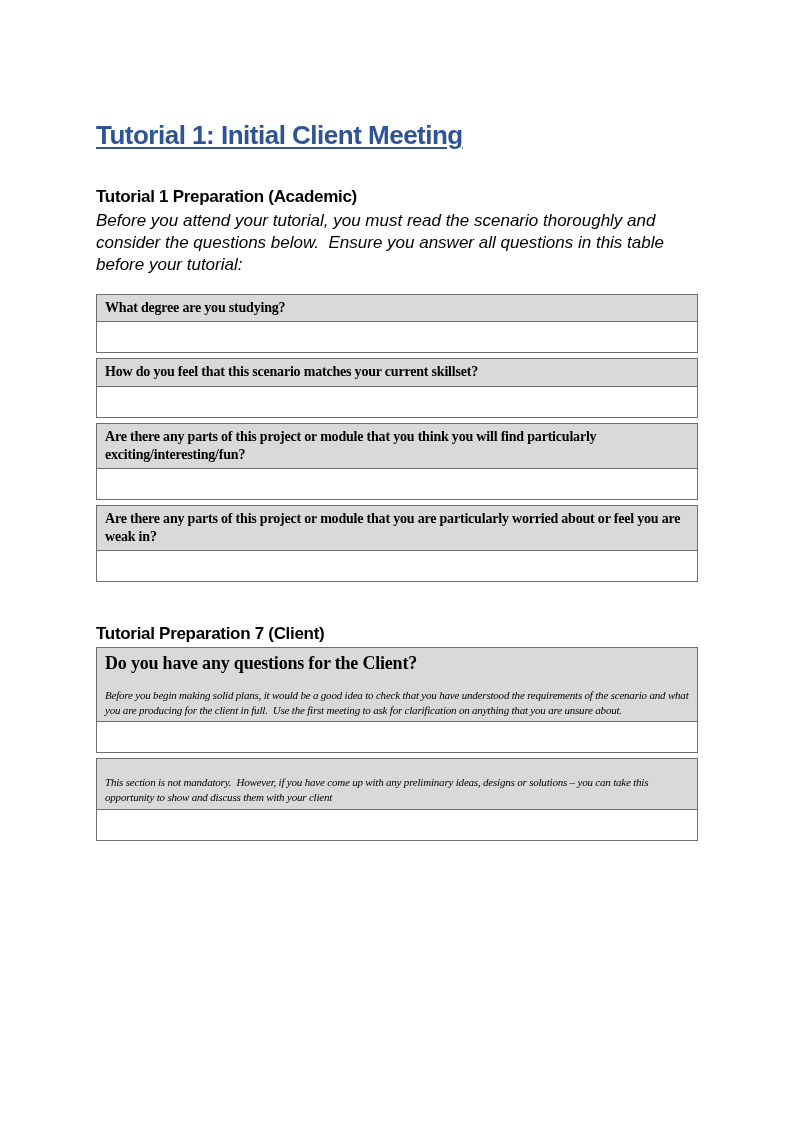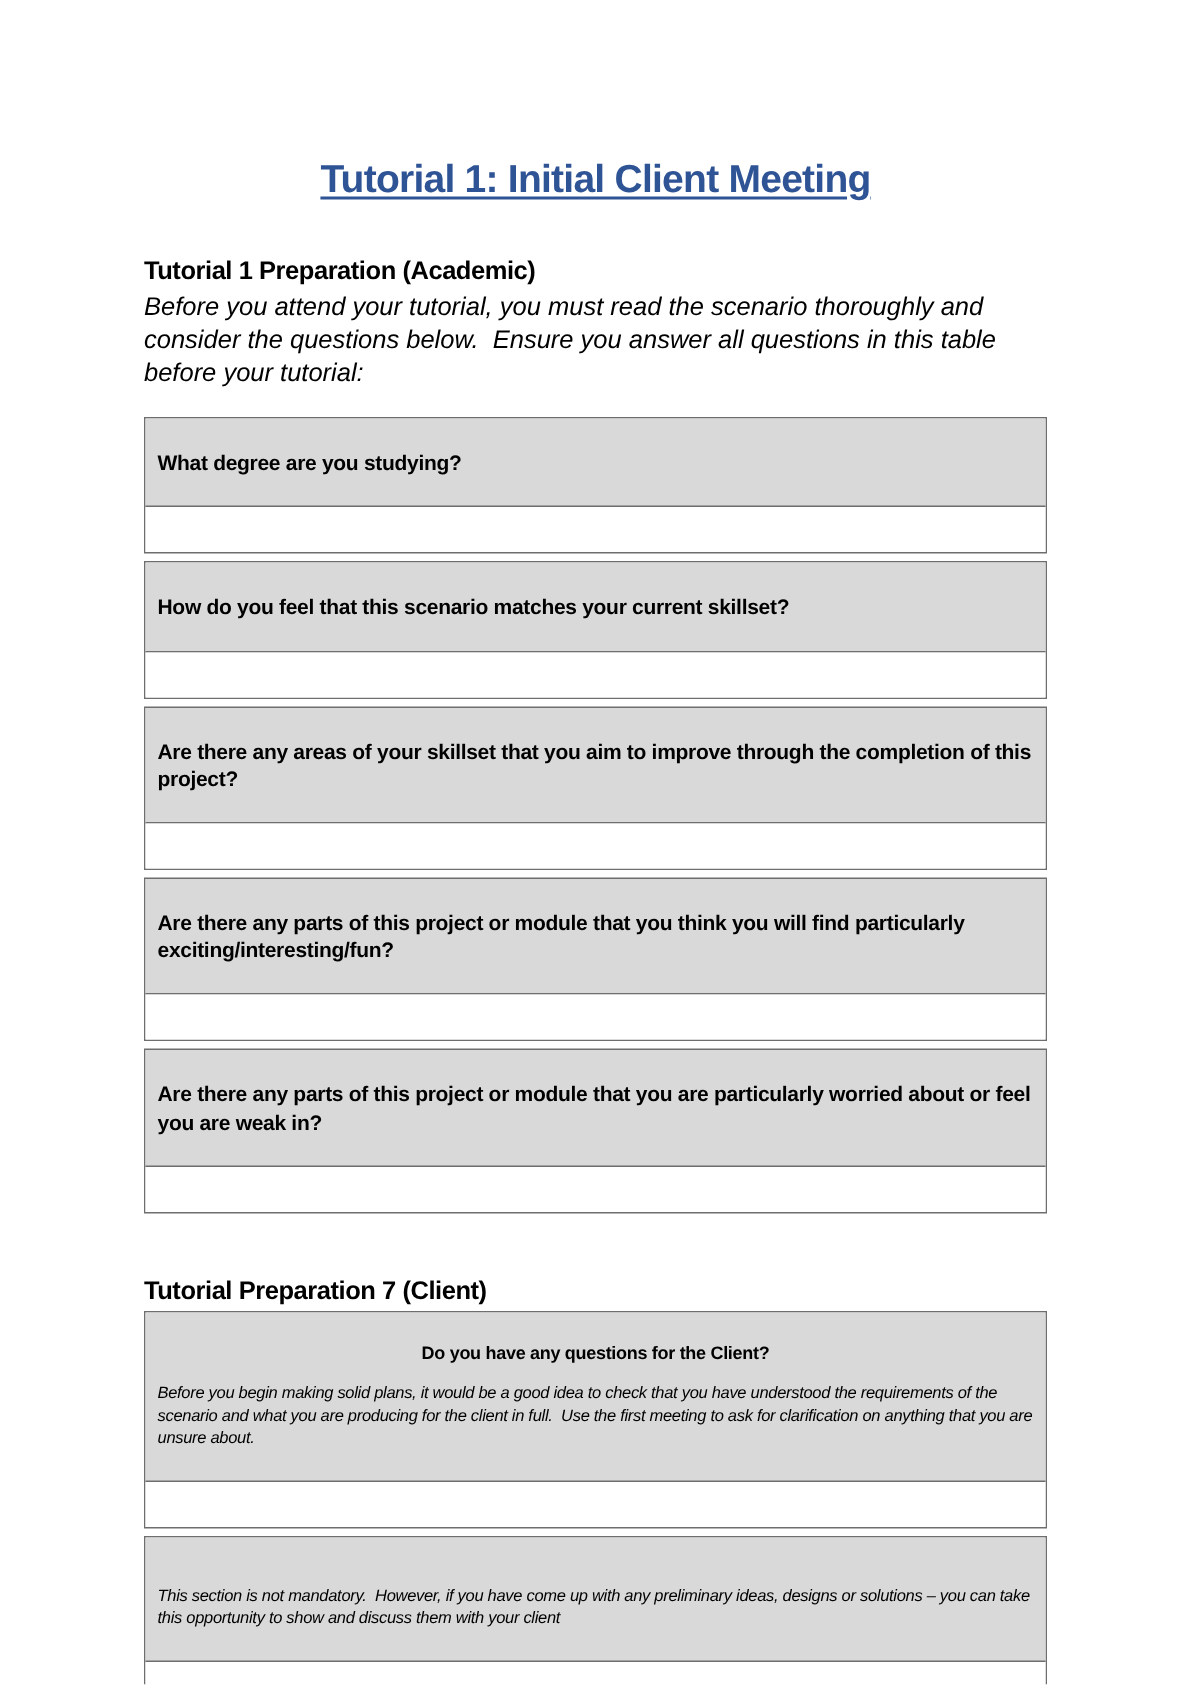--- a/index.html
+++ b/index.html
@@ -13,22 +13,22 @@
     height: 1123px;
     margin: 0 auto;
     background: #ffffff;
     font-family: "Liberation Sans", sans-serif;
     color: #000000;
     box-sizing: border-box;
     padding: 104px 96px 0 96px;
     overflow: hidden;
   }
   .doc-title {
-    margin: 0 0 36px 0;
-    text-align: center;
+    margin: 16px 0 36px 0;
+    text-align: left;
     font-size: 26px;
     font-weight: bold;
     letter-spacing: -0.5px;
     color: #2F5496;
     text-decoration: underline;
     text-decoration-thickness: 2px;
     text-underline-offset: 3px;
   }
   .section-heading {
     margin: 0 0 3px 0;
@@ -50,36 +50,36 @@
     margin: 0;
   }
   .qa-pair {
     border: 1px solid #6e6e6e;
     margin-bottom: 5px;
     background: #ffffff;
   }
   .q-cell {
     background: #D9D9D9;
     border-bottom: 1px solid #6e6e6e;
-    padding: 20px 8px;
+    padding: 4px 8px;
     font-size: 14px;
     font-weight: bold;
     letter-spacing: -0.2px;
     line-height: 1.3;
+    font-family: Liberation Serif, serif;
   }
   .a-cell {
     height: 30px;
     background: #ffffff;
   }
   .q-title {
-    font-size: 12px;
+    font-size: 18px;
     font-weight: bold;
     letter-spacing: -0.2px;
     line-height: 1.3;
-    text-align: center;
   }
   .q-desc {
     font-size: 11px;
     font-weight: normal;
     font-style: italic;
     line-height: 1.35;
     white-space: pre-wrap;
     margin-top: 12px;
   }
   .section-client {
@@ -97,24 +97,20 @@
     <h2 class="section-heading">Tutorial 1 Preparation (Academic)</h2>
     <p class="section-intro">Before you attend your tutorial, you must read the scenario thoroughly and consider the questions below.  Ensure you answer all questions in this table before your tutorial:</p>
 
     <div class="qa-table">
       <div class="qa-pair">
         <div class="q-cell">What degree are you studying?</div>
         <div class="a-cell"></div>
       </div>
       <div class="qa-pair">
         <div class="q-cell">How do you feel that this scenario matches your current skillset?</div>
-        <div class="a-cell"></div>
-      </div>
-      <div class="qa-pair">
-        <div class="q-cell">Are there any areas of your skillset that you aim to improve through the completion of this project?</div>
         <div class="a-cell"></div>
       </div>
       <div class="qa-pair">
         <div class="q-cell">Are there any parts of this project or module that you think you will find particularly exciting/interesting/fun?</div>
         <div class="a-cell"></div>
       </div>
       <div class="qa-pair">
         <div class="q-cell">Are there any parts of this project or module that you are particularly worried about or feel you are weak in?</div>
         <div class="a-cell"></div>
       </div>

